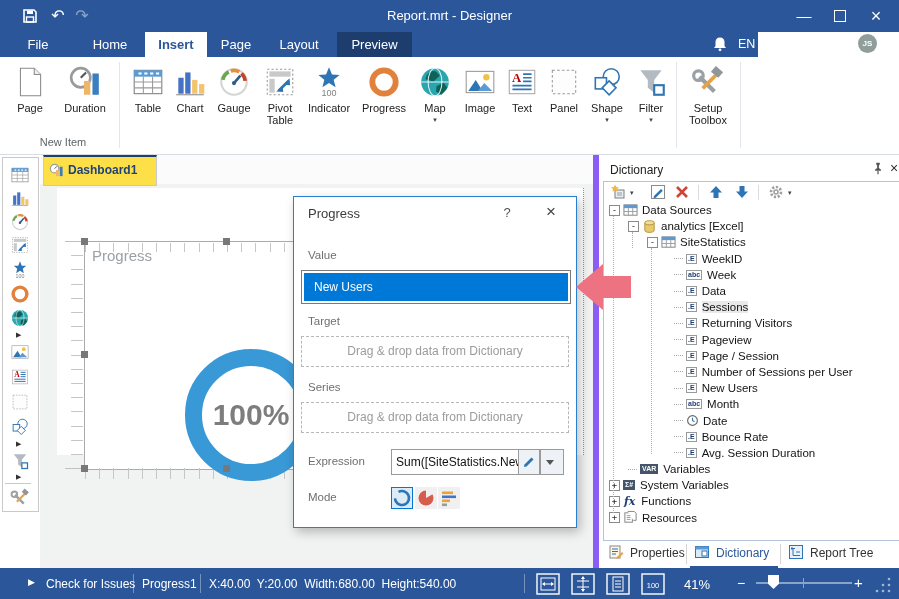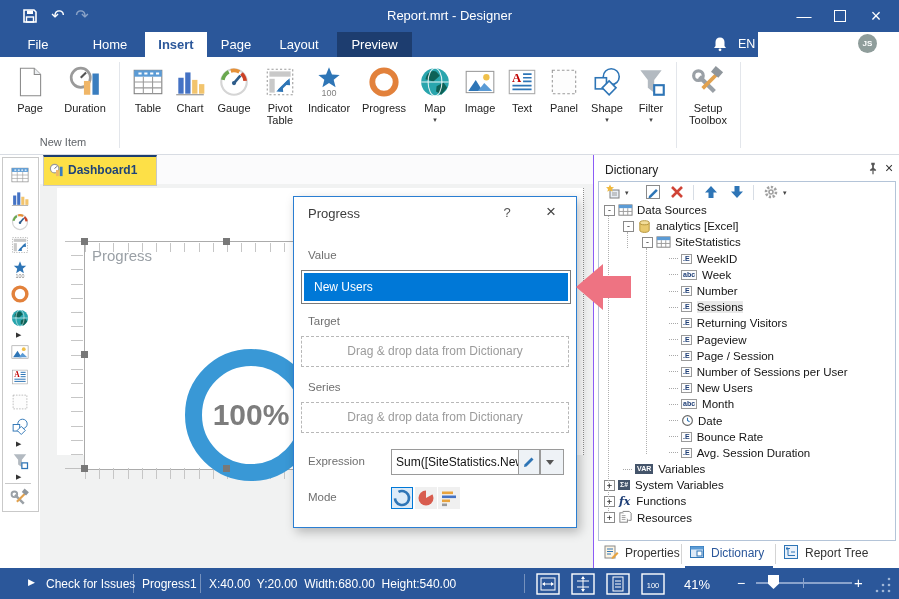--- a/index.html
+++ b/index.html
@@ -67,21 +67,21 @@
   .exprbox{position:absolute;left:97px;top:252px;width:126px;height:24px;border:1px solid #9a9a9a;
            font-size:12px;color:#111;line-height:24px;padding-left:4px;overflow:hidden;white-space:nowrap;background:#fff;}
   .exprbtn{position:absolute;top:252px;width:20px;height:24px;border:1px solid #9a9a9a;background:#eef2f6;}
   .chev{position:absolute;left:5px;top:10px;width:0;height:0;border-left:4px solid transparent;
         border-right:4px solid transparent;border-top:5px solid #555;}
   .modebtn{position:absolute;top:290px;width:20px;height:20px;background:#f0f0f0;border:1px solid #f0f0f0;}
   .modebtn.sel{background:#dcebf8;border:1px solid #0078d7;}
   
   .redarrow{position:absolute;left:574px;top:263px;z-index:60;}
   
-  .dict{position:absolute;left:593px;top:155px;width:306px;height:413px;background:#fff;border-left:1px solid #8b5cf6;box-sizing:border-box;}
+  .dict{position:absolute;left:593px;top:155px;width:306px;height:413px;background:#fff;border-left:6px solid #8b5cf6;box-sizing:border-box;}
   .dict-title{position:absolute;left:11px;top:8px;font-size:12px;color:#222;}
   .dict-x{position:absolute;left:291px;top:5px;font-size:14px;color:#333;}
   .dtool{position:absolute;left:4px;top:26px;width:296px;height:21px;border:1px solid #b4c4d8;background:#fff;}
   .dtool .ti{position:absolute;top:2px;}
   .tsep{position:absolute;top:3px;width:1px;height:15px;background:#d7dde5;}
   .dtree{position:absolute;left:4px;top:47px;width:296px;height:338px;border:1px solid #b4c4d8;border-top:none;
          background:#fff;overflow:hidden;}
   .trow{display:flex;align-items:center;height:16.2px;font-size:11.5px;color:#141414;white-space:nowrap;}
   .texp{width:9px;height:9px;border:1px solid #8a8a8a;background:#fff;font-size:9px;line-height:8px;
         text-align:center;color:#333;margin-right:3px;flex:none;font-family:"DejaVu Sans Mono",monospace;}
@@ -625,21 +625,21 @@
         <span>WeekID</span>
         </div>
       <div class="trow" style="padding-left:70px">
         <span class="stub"></span>
           <span class="badge">abc</span>
         <span>Week</span>
         </div>
       <div class="trow" style="padding-left:70px">
         <span class="stub"></span>
           <span class="badge">.E</span>
-        <span>Number</span>
+        <span>Data</span>
         </div>
       <div class="trow" style="padding-left:70px">
         <span class="stub"></span>
           <span class="badge">.E</span>
         <span class="hl">Sessions</span>
         </div>
       <div class="trow" style="padding-left:70px">
         <span class="stub"></span>
           <span class="badge">.E</span>
         <span>Returning Visitors</span>

